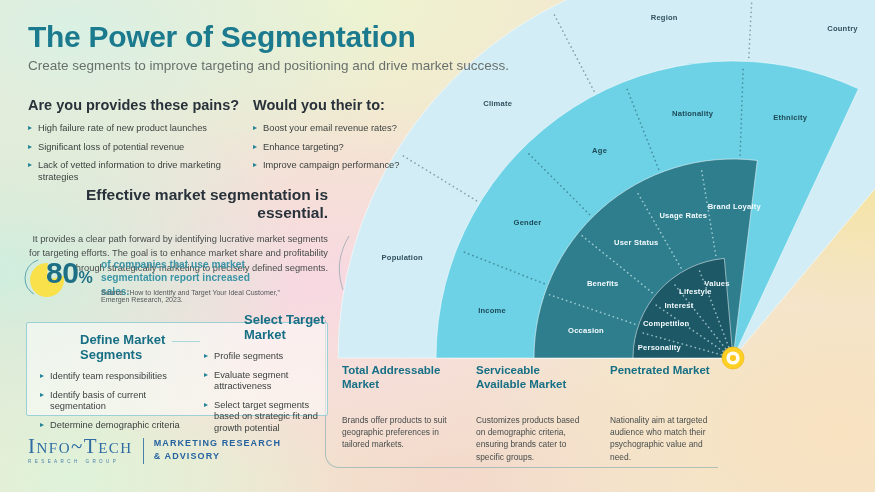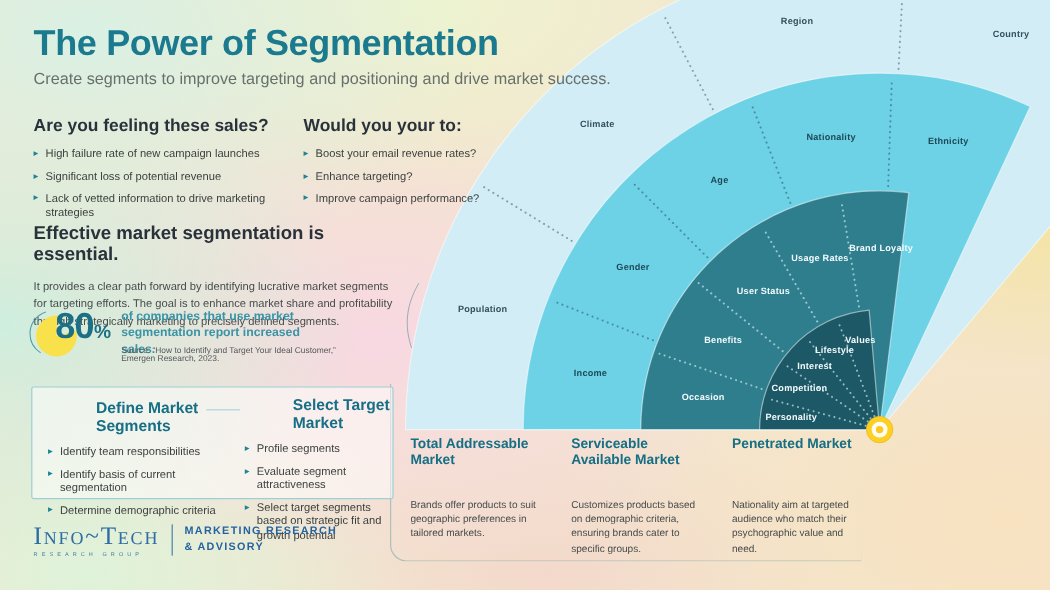--- a/index.html
+++ b/index.html
@@ -20,43 +20,43 @@
   .abs{position:absolute;}
   #fan{position:absolute;left:0;top:0;z-index:1;}
   .content{z-index:2;}
   .page-title{left:28px;top:20px;font-size:30px;font-weight:800;letter-spacing:-.3px;color:#1b7a8e;}
   .page-subtitle{left:28px;top:58px;font-size:13.5px;color:#68706c;}
   .qa{top:97px;width:215px;}
   .qa h2{margin:0 0 10px 0;font-size:14.5px;font-weight:800;color:#29323a;}
   ul.blist{list-style:none;margin:0;padding:0;}
   ul.blist li{display:flex;gap:6px;margin-bottom:7px;font-size:9.3px;color:#3b403f;line-height:1.25;}
   .tri{color:#1f8396;font-size:8px;line-height:1.3;flex:0 0 auto;}
-  .essential{left:28px;top:186px;width:300px;}
+  .essential{left:28px;top:186px;width:300px;text-align:right;}
   .essential h2{margin:0;font-size:15.5px;font-weight:800;color:#29323a;}
   .essential p{margin:10px 0 0 0;font-size:9.3px;line-height:1.55;color:#474c4b;}
   .stat-icon{left:24px;top:256px;width:44px;height:46px;}
   .stat-num{left:46px;top:256px;color:#1c6f84;font-weight:800;font-size:30px;letter-spacing:-.5px;}
   .stat-num .pct{font-size:16px;}
   .stat-text{left:101px;top:258px;width:150px;font-size:10.2px;font-weight:700;color:#3b94a6;line-height:1.3;}
   .stat-source{left:101px;top:289px;width:200px;font-size:7px;color:#54585a;}
   .define-box{left:26px;top:322px;width:300px;height:92px;background:rgba(255,255,255,.52);
     border:1px solid #9ccfd6;border-radius:2px;}
   .define-col{left:40px;top:332px;width:158px;}
-  .select-col{left:204px;top:330px;width:122px;}
+  .select-col{left:204px;top:312px;width:122px;}
   .step-h{margin:0 0 9px 0;font-size:13px;font-weight:800;color:#176f85;padding-left:40px;}
   .step-connector{left:172px;top:341px;width:28px;height:1px;background:#a9d6da;}
   .define-box ul.blist li,.define-col li,.select-col li{font-size:8.6px;margin-bottom:6px;}
   .right-panel{left:325px;top:320px;width:392px;height:147px;
     border-left:1px solid rgba(70,140,155,.40);border-bottom:1px solid rgba(70,140,155,.40);
     border-bottom-left-radius:14px;}
   .markets{left:342px;top:364px;width:374px;display:flex;gap:28px;}
   .market-col{flex:1 1 0;}
   .market-col h3{margin:0;font-size:11.5px;font-weight:800;line-height:1.2;color:#176f85;min-height:44px;}
   .market-col p{margin:6px 0 0 0;font-size:8.4px;line-height:1.45;color:#474c4b;}
-  .footer{left:28px;top:436px;display:flex;align-items:flex-start;gap:10px;}
+  .footer{left:28px;top:436px;display:flex;align-items:center;gap:10px;}
   .brand{color:#2e6ca3;}
   .brand-name{font-family:"Liberation Serif","DejaVu Serif",serif;font-variant:small-caps;
     font-size:21px;letter-spacing:1.5px;line-height:1;}
   .brand-sub{font-size:4.6px;letter-spacing:3.4px;margin-top:2px;color:#497cab;}
   .footer-divider{width:1px;height:26px;background:rgba(46,108,163,.85);margin-top:1px;}
   .division{color:#2563a0;font-weight:700;font-size:9px;letter-spacing:1.1px;line-height:1.4;margin-top:0;}
 </style>
 </head>
 <body>
 
@@ -104,42 +104,42 @@
       <path d="M 349,236 C 338,255 337,272 343,290" fill="none" stroke="rgba(40,110,130,0.45)" stroke-width="0.8"></path>
       <circle cx="733" cy="358" r="11" fill="#ffd024" stroke="#eebc2a" stroke-width="0.8"></circle>
       <circle cx="733" cy="358" r="6.6" fill="#fffdf2"></circle>
       <circle cx="733" cy="358" r="3.1" fill="#fec821"></circle>
     </svg>
 
   <div class="abs content page-title">The Power of Segmentation</div>
   <div class="abs content page-subtitle">Create segments to improve targeting and positioning and drive market success.</div>
 
   <div class="abs content qa" style="left:28px;">
-    <h2>Are you feeling these sales?</h2>
-    <ul class="blist">
-
-        <li>
-          <span class="tri">▸</span>
-          <span>High failure rate of new campaign launches</span>
+    <h2>Are you provides these pains?</h2>
+    <ul class="blist">
+
+        <li>
+          <span class="tri">▸</span>
+          <span>High failure rate of new product launches</span>
         </li>
 
         <li>
           <span class="tri">▸</span>
           <span>Significant loss of potential revenue</span>
         </li>
 
         <li>
           <span class="tri">▸</span>
           <span>Lack of vetted information to drive marketing strategies</span>
         </li>
       </ul>
   </div>
 
   <div class="abs content qa" style="left:253px;width:170px;">
-    <h2>Would you your to:</h2>
+    <h2>Would you their to:</h2>
     <ul class="blist">
 
         <li>
           <span class="tri">▸</span>
           <span>Boost your email revenue rates?</span>
         </li>
 
         <li>
           <span class="tri">▸</span>
           <span>Enhance targeting?</span>

